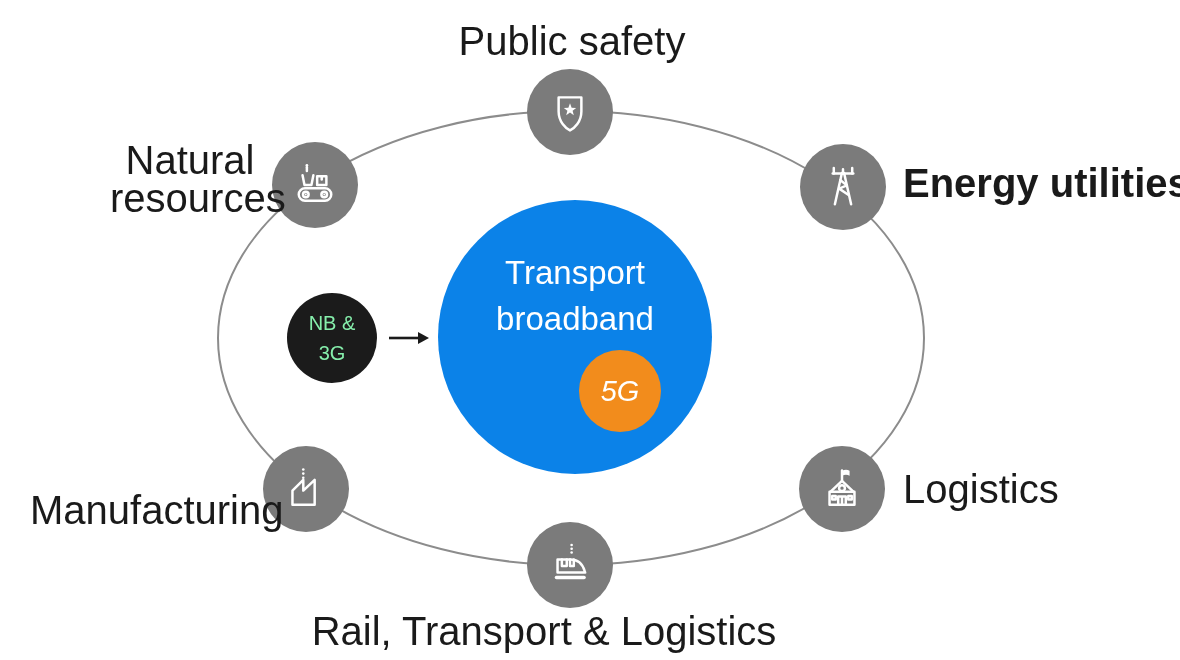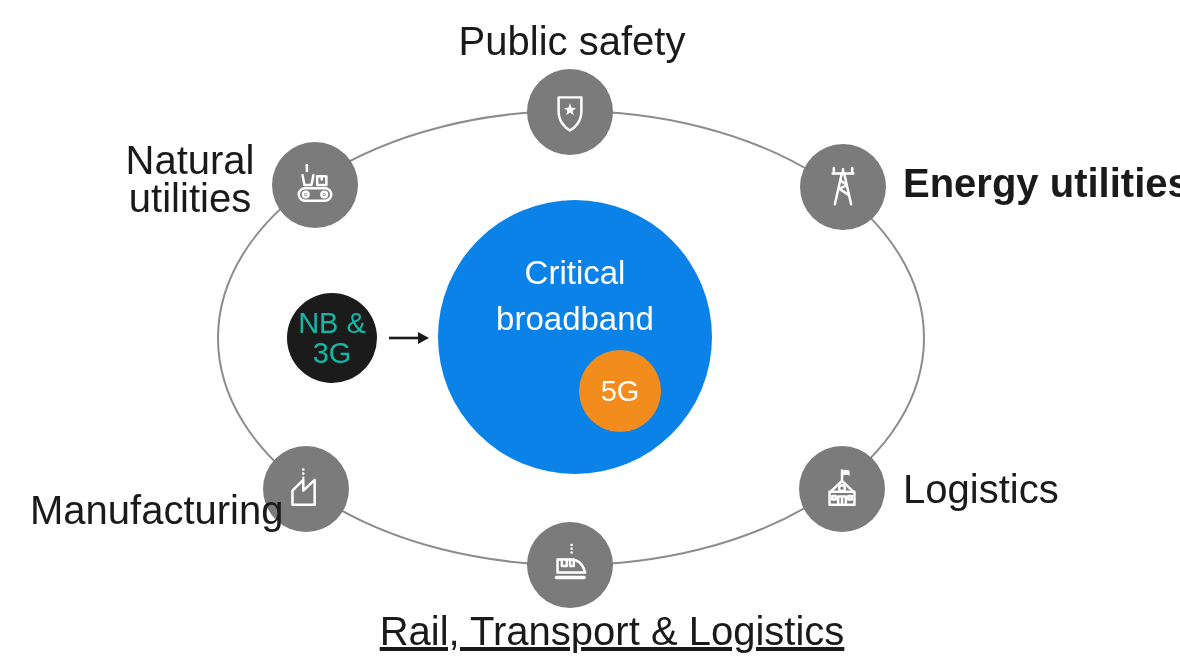--- a/index.html
+++ b/index.html
@@ -30,58 +30,58 @@
   .icon-thick{fill:none;stroke:#ffffff;stroke-width:3.2px;stroke-linecap:round;}
 
   
   .label{position:absolute;font-size:40px;line-height:38px;color:var(--ink);z-index:3;white-space:nowrap;}
   #label-public-safety{left:572px;top:41px;transform:translate(-50%,-50%);}
   #label-natural-resources{left:190px;top:179px;transform:translate(-50%,-50%);
     white-space:normal;width:160px;text-align:center;}
   #label-energy-utilities{left:903px;top:183px;transform:translateY(-50%);font-weight:bold;}
   #label-manufacturing{left:30px;top:510px;transform:translateY(-50%);}
   #label-government{left:903px;top:489px;transform:translateY(-50%);}
-  #label-rail{left:612px;top:631px;transform:translate(-50%,-50%);text-decoration:underline;}
+  #label-rail{left:544px;top:631px;transform:translate(-50%,-50%);}
 
   
   #center-circle{
     position:absolute;left:438px;top:200px;width:274px;height:274px;border-radius:50%;
     background:var(--blue);z-index:1;color:#fff;text-align:center;
   }
   #center-title{margin-top:50px;font-size:33px;line-height:46px;font-weight:400;}
   .bubble{
     position:absolute;border-radius:50%;display:flex;align-items:center;justify-content:center;
     font-size:29px;
   }
   #bubble-4g{left:50px;top:151px;width:80px;height:80px;background:#ffffff;color:var(--ink);}
-  #bubble-5g{left:141px;top:150px;width:82px;height:82px;background:var(--orange);color:#ffffff;}
+  #bubble-5g{left:141px;top:150px;width:82px;height:82px;background:var(--orange);color:#ffffff;font-style:italic;}
 
   
   #legacy-node{
     position:absolute;left:287px;top:293px;width:90px;height:90px;border-radius:50%;
-    background:var(--legacy-black);z-index:2;color:#14b8a6;display:flex;flex-direction:column;
-    align-items:center;justify-content:center;font-size:29px;line-height:30px;text-align:center;
+    background:var(--legacy-black);z-index:2;color:#86efac;display:flex;flex-direction:column;
+    align-items:center;justify-content:center;font-size:20px;line-height:30px;text-align:center;
   }
 </style>
 </head>
 <body>
 
 <div id="canvas">
 
   <svg id="ring-layer" viewBox="0 0 1180 660">
     <ellipse class="ring" cx="571" cy="338" rx="353" ry="227"></ellipse>
     <g>
       <line class="arrow-line" x1="389" y1="338" x2="418" y2="338"></line>
       <polygon class="arrow-head" points="418,332 429,338 418,344"></polygon>
     </g>
   </svg>
 
   <div id="center-circle">
     <div id="center-title">
-      <span>Critical</span><br>
+      <span>Transport</span><br>
       <span>broadband</span>
     </div>
     <div class="bubble" id="bubble-5g">
       <span>5G</span>
     </div>
   </div>
 
   <div id="legacy-node">
     <span>NB &amp;</span>
     <span>3G</span>
@@ -145,19 +145,19 @@
       <circle class="icon-fill" cx="25.5" cy="5.5" r="1.2"></circle>
       <circle class="icon-fill" cx="25.5" cy="9" r="1.2"></circle>
       <circle class="icon-fill" cx="25.5" cy="12.5" r="1.2"></circle>
       <path class="icon-stroke" d="M12.5 19 H24.5 C31 19 35.5 23 37.5 29.5 L38 31 H12.5 Z"></path>
       <path class="icon-stroke" d="M16.5 19 V25 H21 V19 M24 19 V25 H27.5 V19" stroke-width="1.8"></path>
       <path class="icon-thick" d="M11.5 35.5 H37"></path>
     </svg>
   </div>
 
   <div class="label" id="label-public-safety">Public safety</div>
-  <div class="label" id="label-natural-resources">Natural utilities</div>
+  <div class="label" id="label-natural-resources">Natural resources</div>
   <div class="label" id="label-energy-utilities">Energy utilities</div>
   <div class="label" id="label-manufacturing">Manufacturing</div>
   <div class="label" id="label-government">Logistics</div>
   <div class="label" id="label-rail">Rail, Transport &amp; Logistics</div>
 
 </div>
 
 </body></html>

